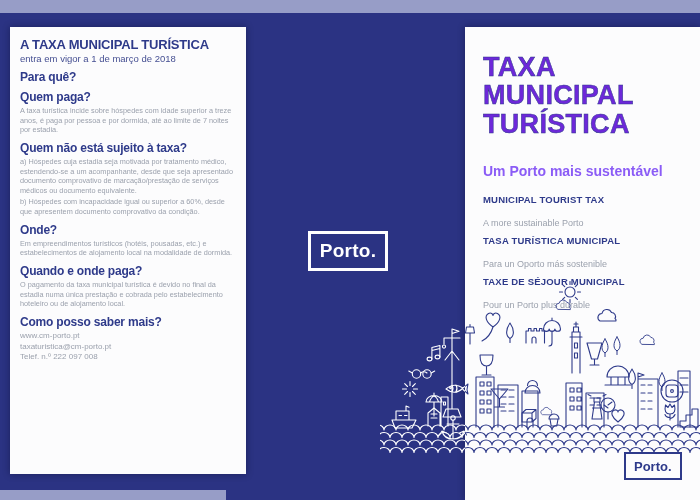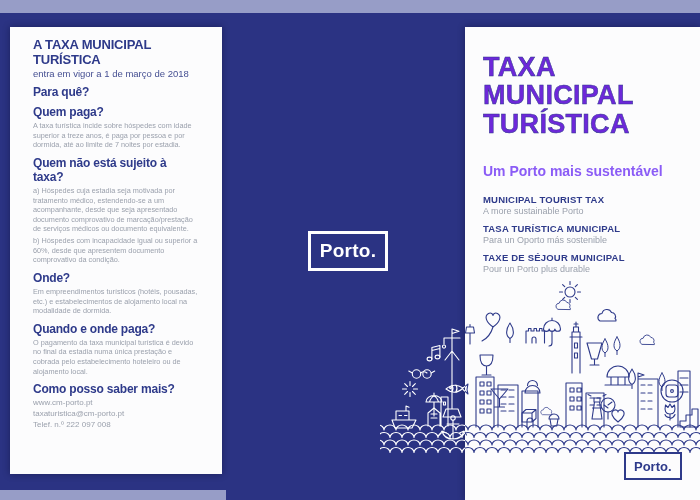--- a/index.html
+++ b/index.html
@@ -1,35 +1,35 @@
 <!DOCTYPE html>
 <html><head>
 <meta charset="utf-8">
 <style>
   html,body{margin:0;padding:0;background:#20285f;}
   .stage{position:relative;width:700px;height:500px;overflow:hidden;
          background:#2b3383;font-family:"Liberation Sans",sans-serif;}
   .topbar{position:absolute;left:0;top:0;width:700px;height:13px;background:#979dc7;}
   .bottombar{position:absolute;left:0;top:490px;width:226px;height:10px;background:#979dc7;}
   .panel{position:absolute;background:#fcfcfd;box-shadow:0 0 7px rgba(8,12,40,.45);box-sizing:border-box;}
-  .left-panel{left:10px;top:27px;width:212px;height:447px;padding:8px 23px;overflow:hidden;}
+  .left-panel{left:10px;top:27px;width:236px;height:447px;padding:8px 10px;overflow:hidden;}
   .right-panel{left:465px;top:27px;width:235px;height:473px;padding:26px 14px 0 18px;}
 
   .lp-title{font-size:13px;font-weight:bold;color:#2e3a8a;letter-spacing:-0.2px;margin:2px 0 1px;}
   .lp-date{font-size:9.5px;color:#454f92;margin:0 0 2px;}
   .lp-h2{font-size:12px;font-weight:bold;color:#2e3a8a;letter-spacing:-0.2px;margin:6px 0 2px;}
   .lp-p{font-size:7.3px;line-height:1.32;color:#9ba1ad;margin:0 0 2px;}
   .lp-contact{font-size:8px;line-height:1.35;color:#9ba1ad;margin:0;}
 
   .rp-title{font-size:27px;line-height:1.05;font-weight:bold;color:#6d28d9;
             letter-spacing:0.3px;-webkit-text-stroke:0.5px #2e3a8a;}
   .rp-sub{font-size:14px;font-weight:bold;color:#8b5cf6;margin-top:25px;}
   .rp-trans{margin-top:15px;}
   .tr-h{font-size:9.5px;font-weight:bold;color:#2e3a8a;letter-spacing:0.2px;}
-  .tr-s{font-size:9px;color:#9ba1ad;margin:1px 0 7px;}
+  .tr-s{font-size:9px;color:#9ba1ad;margin:13px 0 7px;}
 
   .center-logo{position:absolute;left:308px;top:231px;width:80px;height:40px;
                border:3px solid #ffffff;box-sizing:border-box;
                display:flex;align-items:center;justify-content:center;}
   .center-logo span{color:#ffffff;font-weight:bold;font-size:19px;letter-spacing:0.3px;}
   .porto-small{position:absolute;left:624px;top:452px;border:2px solid #2e3a8a;
                background:#fcfcfd;padding:3px 8px;}
   .porto-small span{color:#2e3a8a;font-weight:bold;font-size:13px;}
   .illustration{position:absolute;left:380px;top:281px;width:320px;height:175px;}
 </style>

